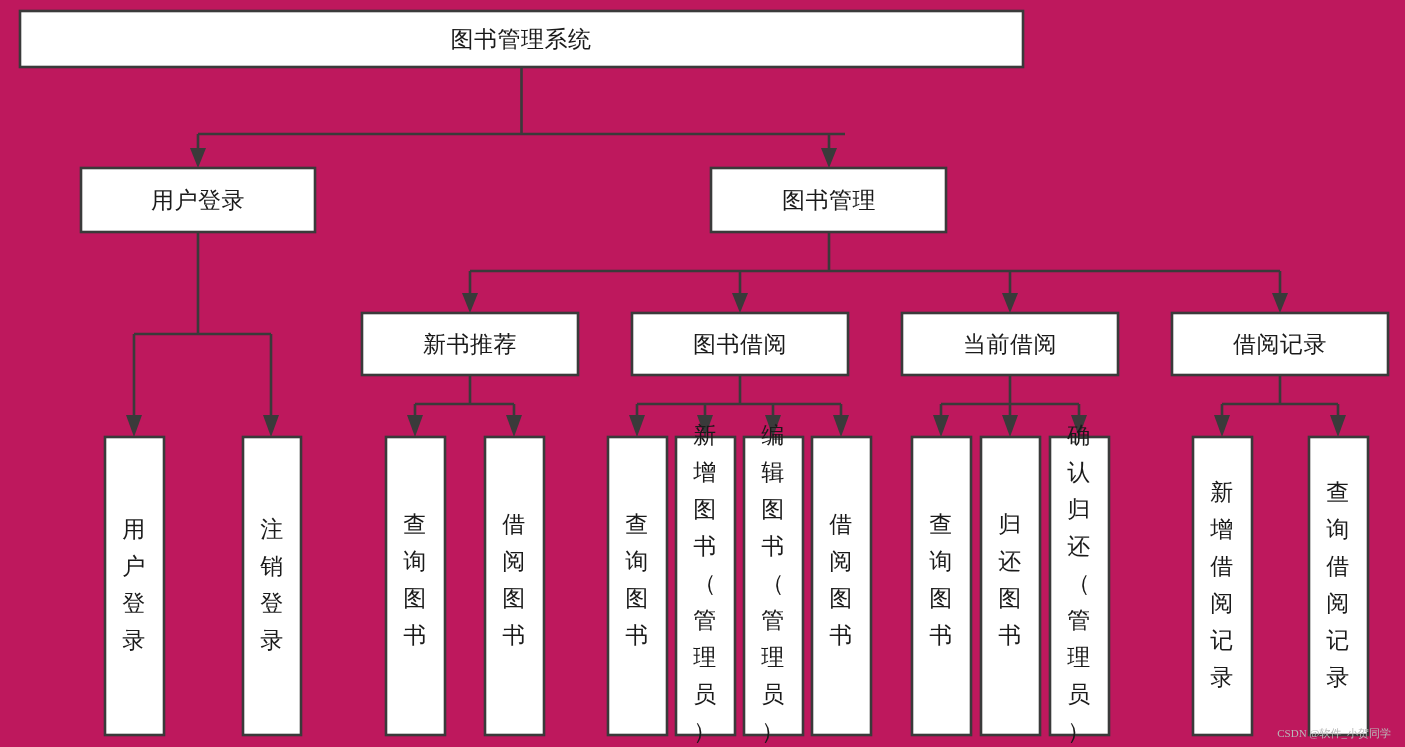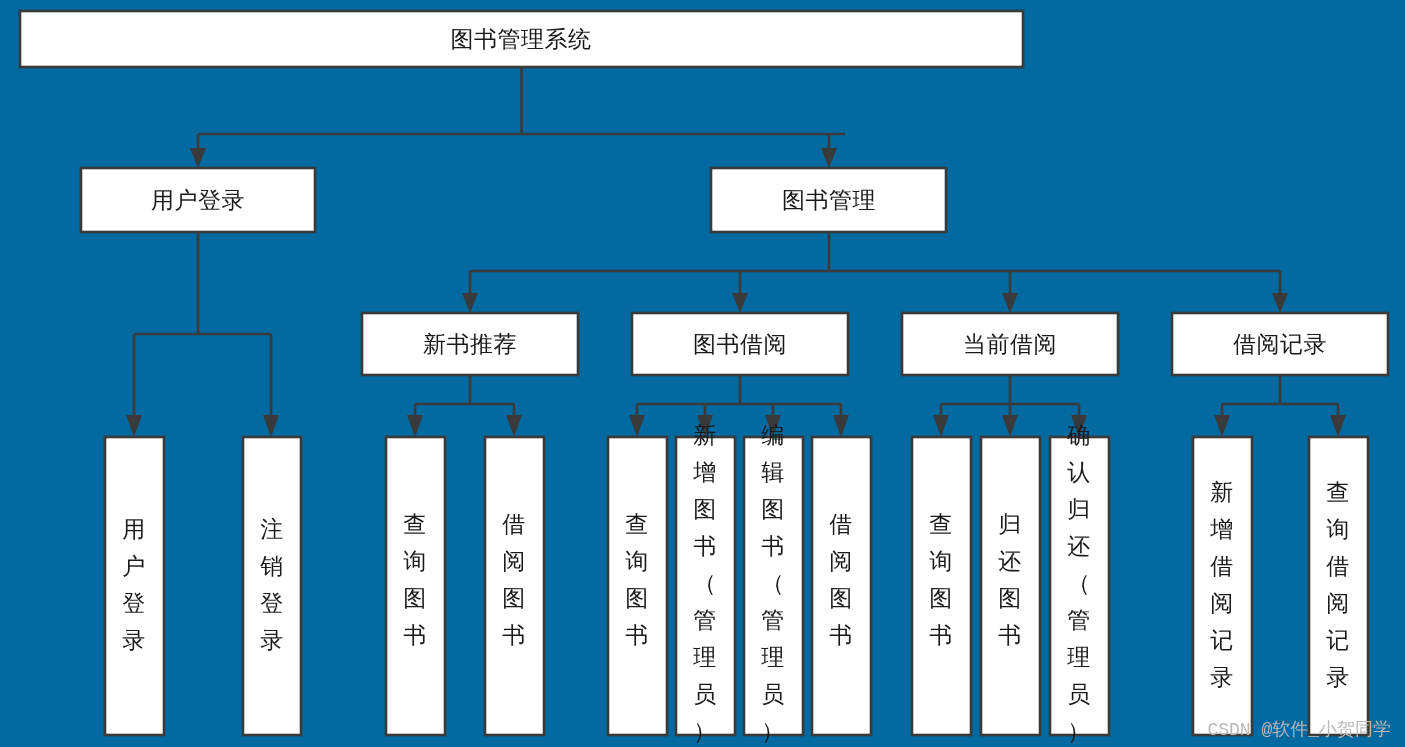--- a/index.html
+++ b/index.html
@@ -11,21 +11,21 @@
   body {
     font-family: "DejaVu Sans", "Liberation Sans", sans-serif;
     width: 1405px;
     height: 747px;
     overflow: hidden;
   }
   #diagram-root {
     position: relative;
     width: 1405px;
     height: 747px;
-    background: #0369a1;
+    background: #be185d;
   }
   svg.diagram-canvas {
     position: absolute;
     top: 0;
     left: 0;
     width: 1405px;
     height: 747px;
     display: block;
   }
   .node-box {
@@ -55,22 +55,22 @@
     font-family: "DejaVu Sans", "Liberation Sans", sans-serif;
     font-size: 23px;
     fill: #1a1a1a;
     text-anchor: middle;
     letter-spacing: 0.5px;
   }
   .watermark {
     position: absolute;
     right: 14px;
     bottom: 6px;
-    font-family: Liberation Mono, monospace;
-    font-size: 18px;
+    font-family: Liberation Serif, serif;
+    font-size: 11px;
     color: #b9b9b9;
     white-space: nowrap;
     user-select: none;
     pointer-events: none;
   }
 </style>
 </head>
 <body>
 
 <div id="diagram-root">

